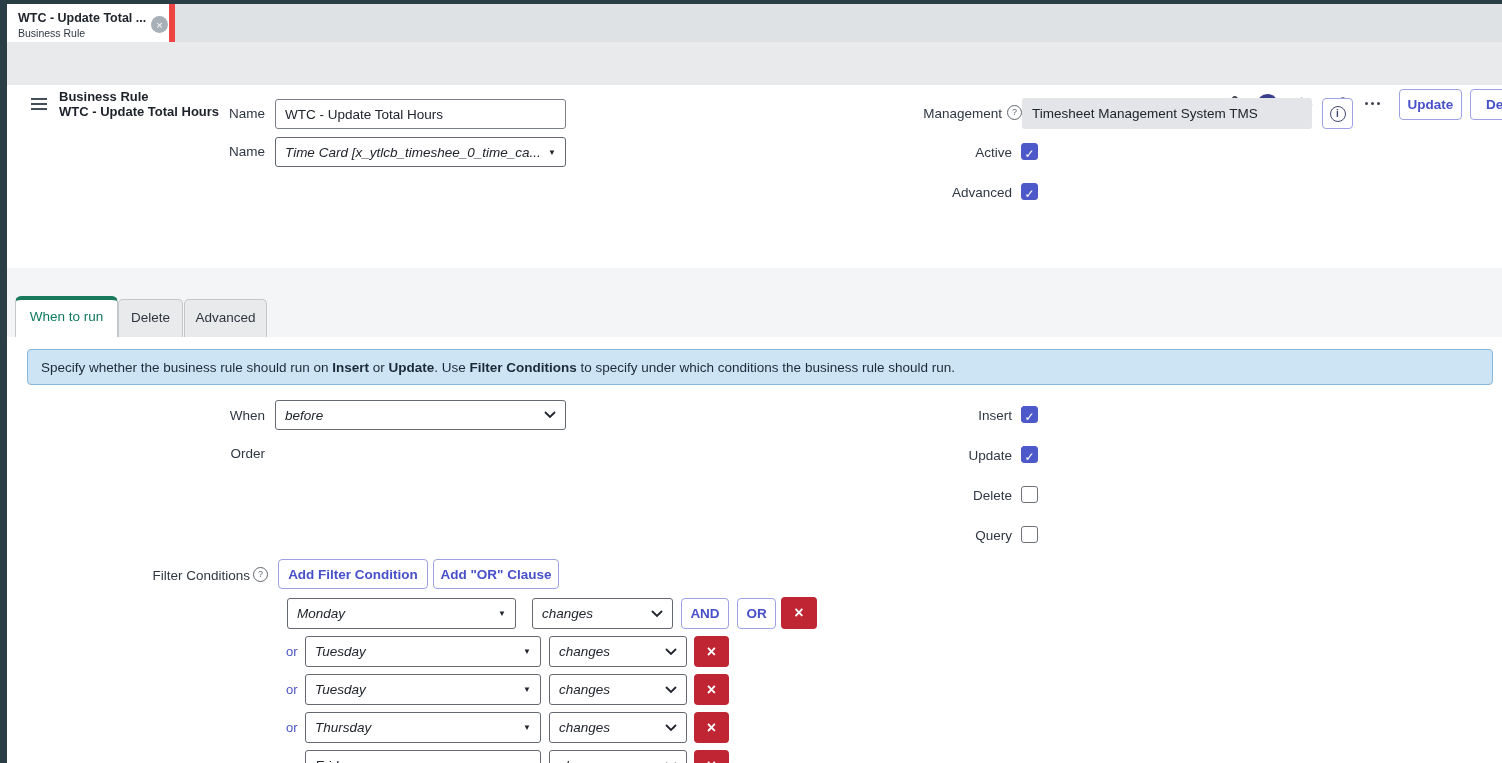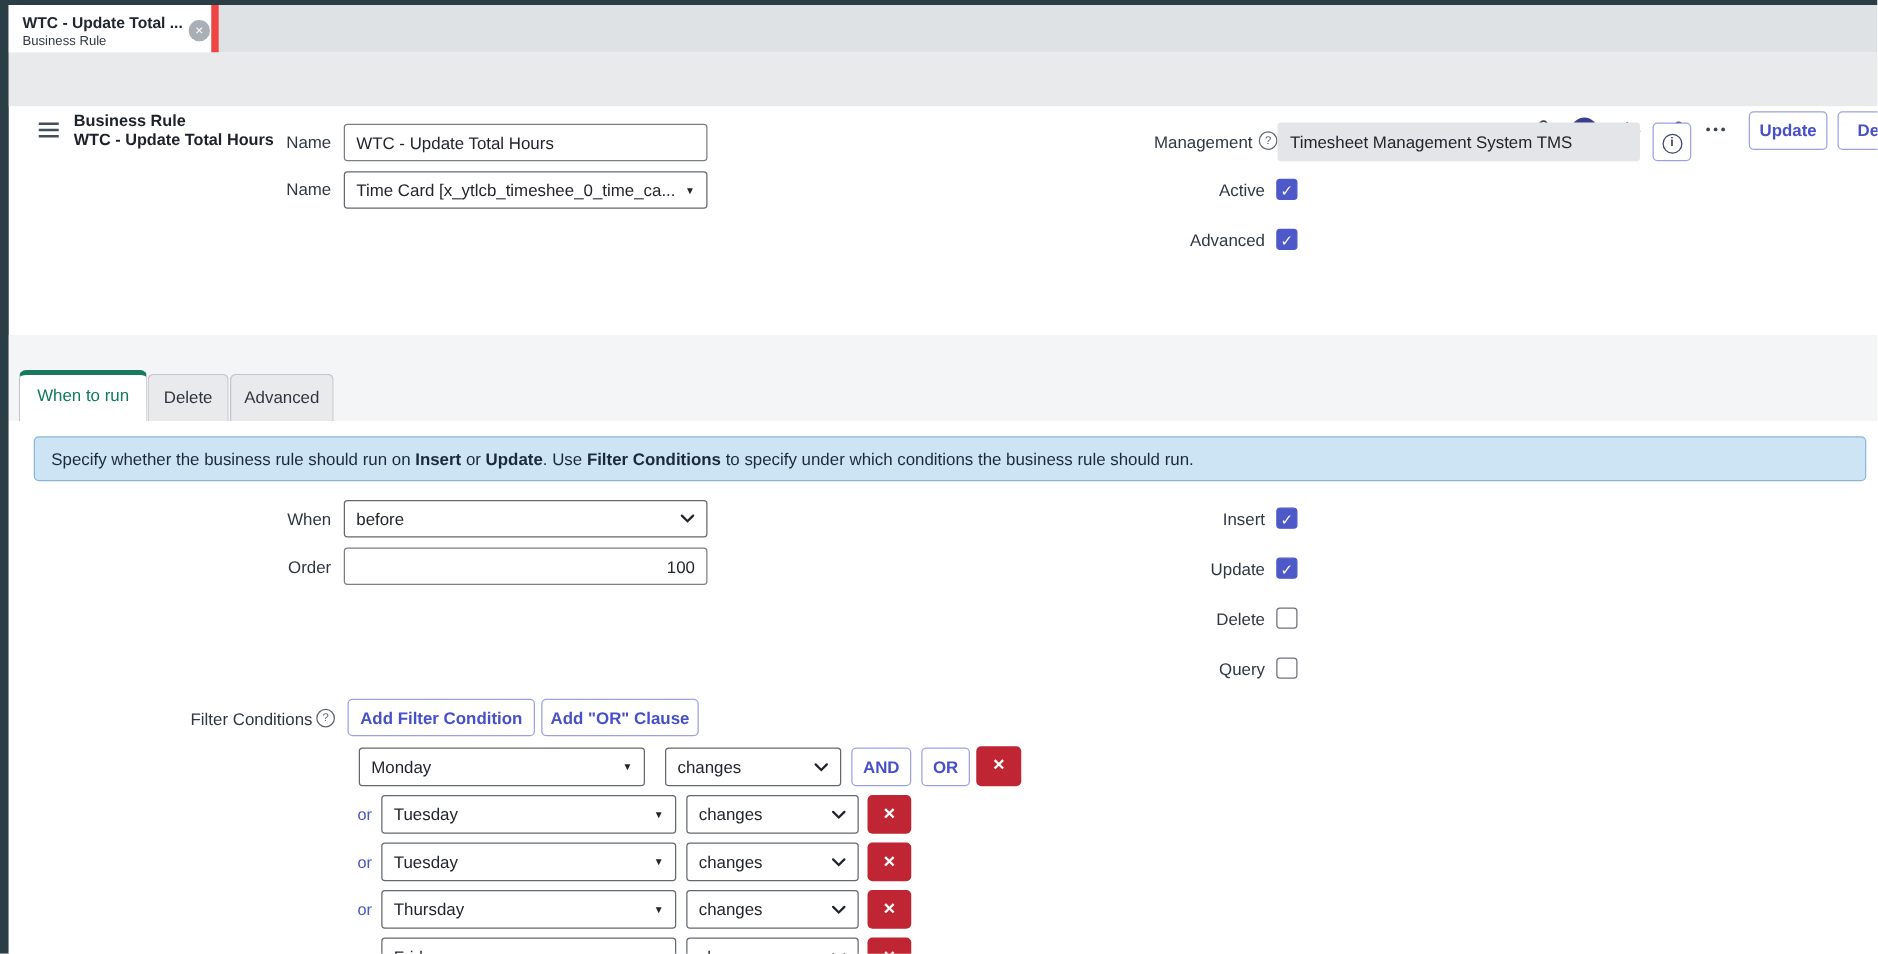--- a/index.html
+++ b/index.html
@@ -32,21 +32,21 @@
   .dots i { width:3px; height:3px; border-radius:50%; background:#3c434d; }
   .btn-outline { background:#fff; border:1px solid #9ba1e2; border-radius:4px; color:#4750c8;
                  font-size:13.5px; font-weight:bold; font-family:"Liberation Sans",sans-serif; cursor:pointer; }
 
   
   .lbl { font-size:13.5px; color:#2f3743; text-align:right; white-space:nowrap; }
   .inp { border:1px solid #7b8087; border-radius:3px; background:#fff; font-size:13.5px; color:#21252c;
          padding:0 9px; font-family:"Liberation Sans",sans-serif; }
   .sel, .ddl { border:1px solid #64696f; border-radius:3px; background:#fff; display:flex;
                align-items:center; justify-content:space-between; padding:0 9px; font-size:13.5px;
-               color:#21252c; cursor:pointer; white-space:nowrap; overflow:hidden; }
+               color:#21252c; cursor:pointer; white-space:nowrap; overflow:hidden;font-style:italic; }
   .tri { font-size:8px; color:#21252c; margin-left:6px; }
   .readonly { background:#e3e5e9; border:none; border-radius:3px; display:flex; align-items:center;
               padding:0 10px; font-size:13.5px; color:#21252c; }
   .qicon { width:15px; height:15px; border-radius:50%; border:1px solid #61666d; color:#61666d;
            font-size:9px; line-height:13px; text-align:center; display:inline-block; cursor:pointer; background:#fff; }
   .info-btn { border:1px solid #9ba1e2; border-radius:4px; background:#fff; cursor:pointer; }
   .info-btn span { display:inline-block; width:16px; height:16px; border-radius:50%; border:1.4px solid #3f466e;
                    color:#3f466e; font-size:10px; font-weight:bold; line-height:13px; text-align:center; }
   .cb { display:inline-block; width:17px; height:17px; border:1px solid #6d727a; border-radius:3px;
         background:#fff; cursor:pointer; text-align:center; }
@@ -161,21 +161,20 @@
 
   <span class="abs lbl" style="left:115px;top:408px;width:150px">When</span>
   <div class="abs sel" style="left:275px;top:400px;width:291px;height:30px">
     <span>before</span>
     <svg class="chev" width="12" height="8" viewBox="0 0 12 8" fill="none" stroke="#1f232b" stroke-width="1.8" stroke-linecap="round">
         <polyline points="1.5,1.5 6,6 10.5,1.5"></polyline>
       </svg>
   </div>
 
   <span class="abs lbl" style="left:115px;top:446px;width:150px">Order</span>
-  <input class="abs inp" style="left: 275px; top: 438px; width: 291px; height: 30px; text-align: right;" value="100">
 
   <span class="abs lbl" style="left:872px;top:408px;width:140px">Insert</span>
   <span class="abs cb checked" style="left:1021px;top:406px"></span>
 
   <span class="abs lbl" style="left:872px;top:448px;width:140px">Update</span>
   <span class="abs cb checked" style="left:1021px;top:446px"></span>
 
   <span class="abs lbl" style="left:872px;top:488px;width:140px">Delete</span>
   <span class="abs cb" style="left:1021px;top:486px"></span>
 

